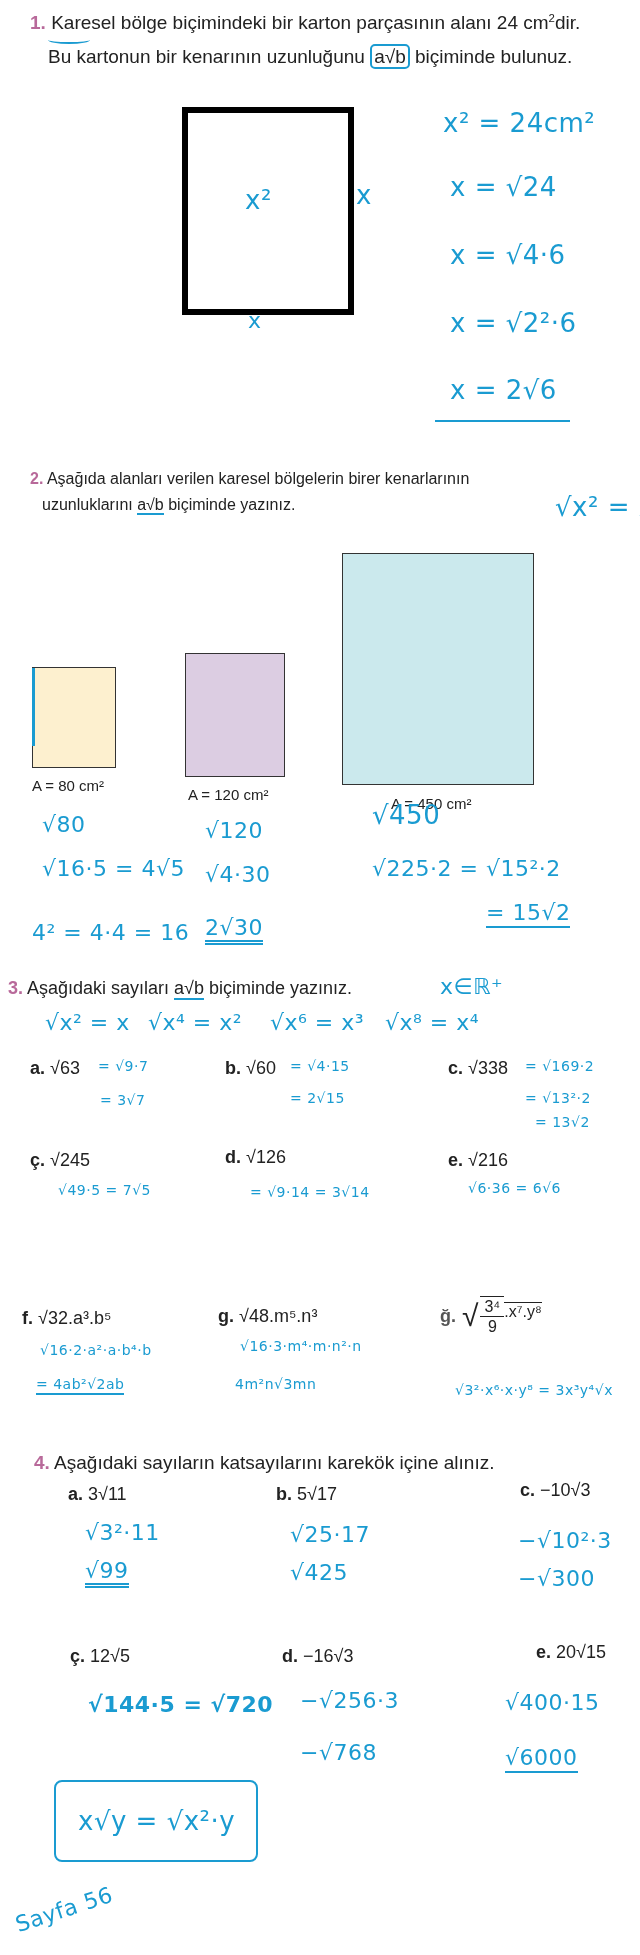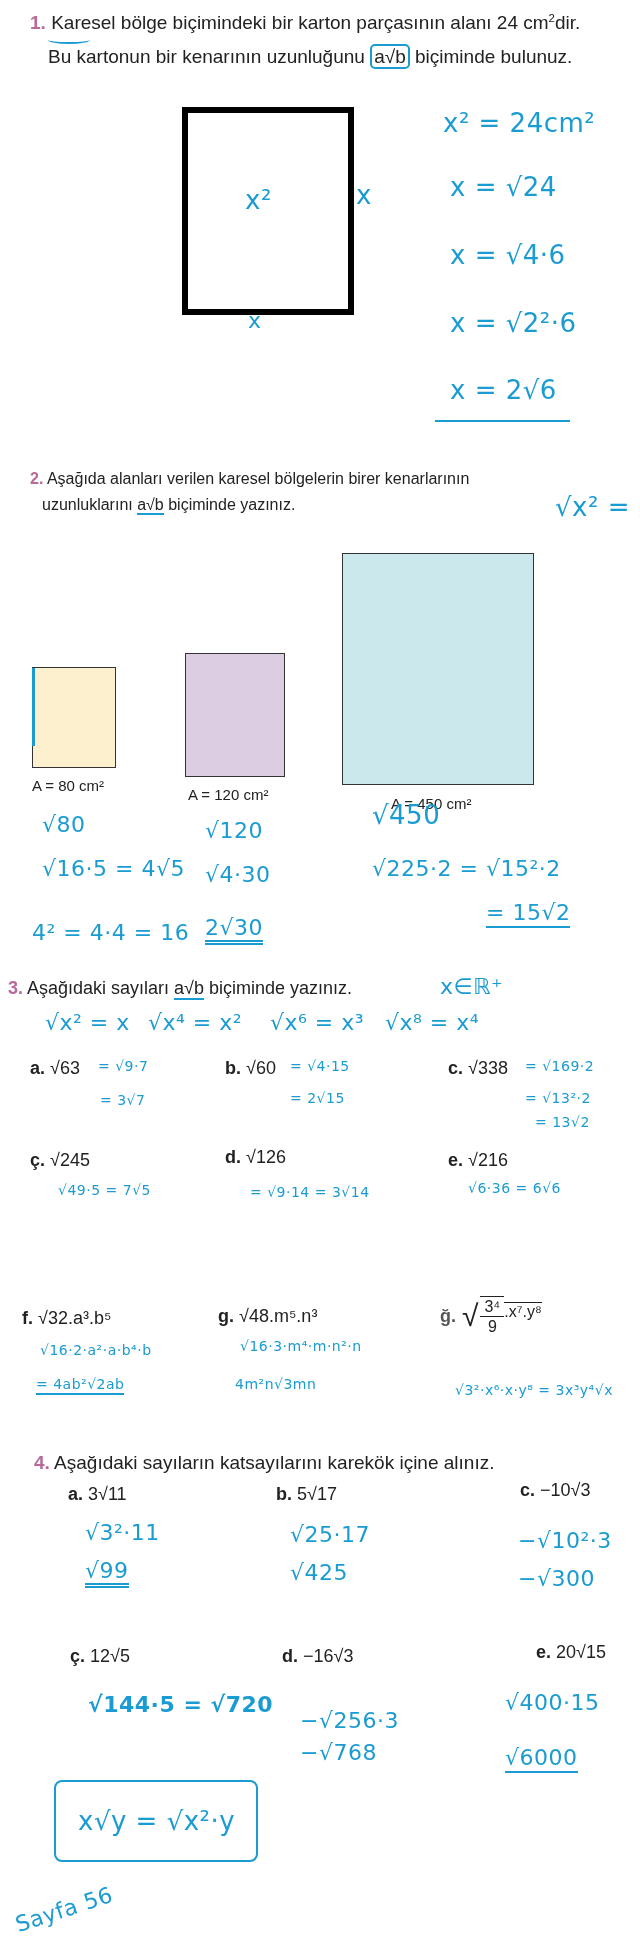--- a/index.html
+++ b/index.html
@@ -141,21 +141,21 @@
 <div class="abs hand" style="left:290px;top:1560px;">√425</div>
 
 <div class="abs print" style="left:520px;top:1480px;"><span class="lbl">c.</span> <span>−10√3</span></div>
 <div class="abs hand" style="left:518px;top:1528px;">−√10²·3</div>
 <div class="abs hand" style="left:518px;top:1566px;">−√300</div>
 
 <div class="abs print" style="left:70px;top:1646px;"><span class="lbl">ç.</span> <span>12√5</span></div>
 <div class="abs hand" style="left:88px;top:1692px;font-weight:bold;">√144·5 = √720</div>
 
 <div class="abs print" style="left:282px;top:1646px;"><span class="lbl">d.</span> <span>−16√3</span></div>
-<div class="abs hand" style="left:300px;top:1688px;margin-top:20px;">−√256·3</div>
+<div class="abs hand" style="left:300px;top:1688px;">−√256·3</div>
 <div class="abs hand" style="left:300px;top:1740px;">−√768</div>
 
 <div class="abs print" style="left:506px;top:1642px;margin-left:30px;"><span class="lbl">e.</span> <span>20√15</span></div>
 <div class="abs hand" style="left:505px;top:1690px;">√400·15</div>
 <div class="abs hand ul" style="left:505px;top:1745px;">√6000</div>
 
 <div class="abs boxed-hand" style="left:54px;top:1780px;width:200px;height:78px;"></div>
 <div class="abs hand hand-lg" style="left:78px;top:1806px;">x√y = √x²·y</div>
 
 <div class="abs hand" style="left:20px;top:1912px;transform:rotate(-18deg);transform-origin:left bottom;">Sayfa 56</div>

